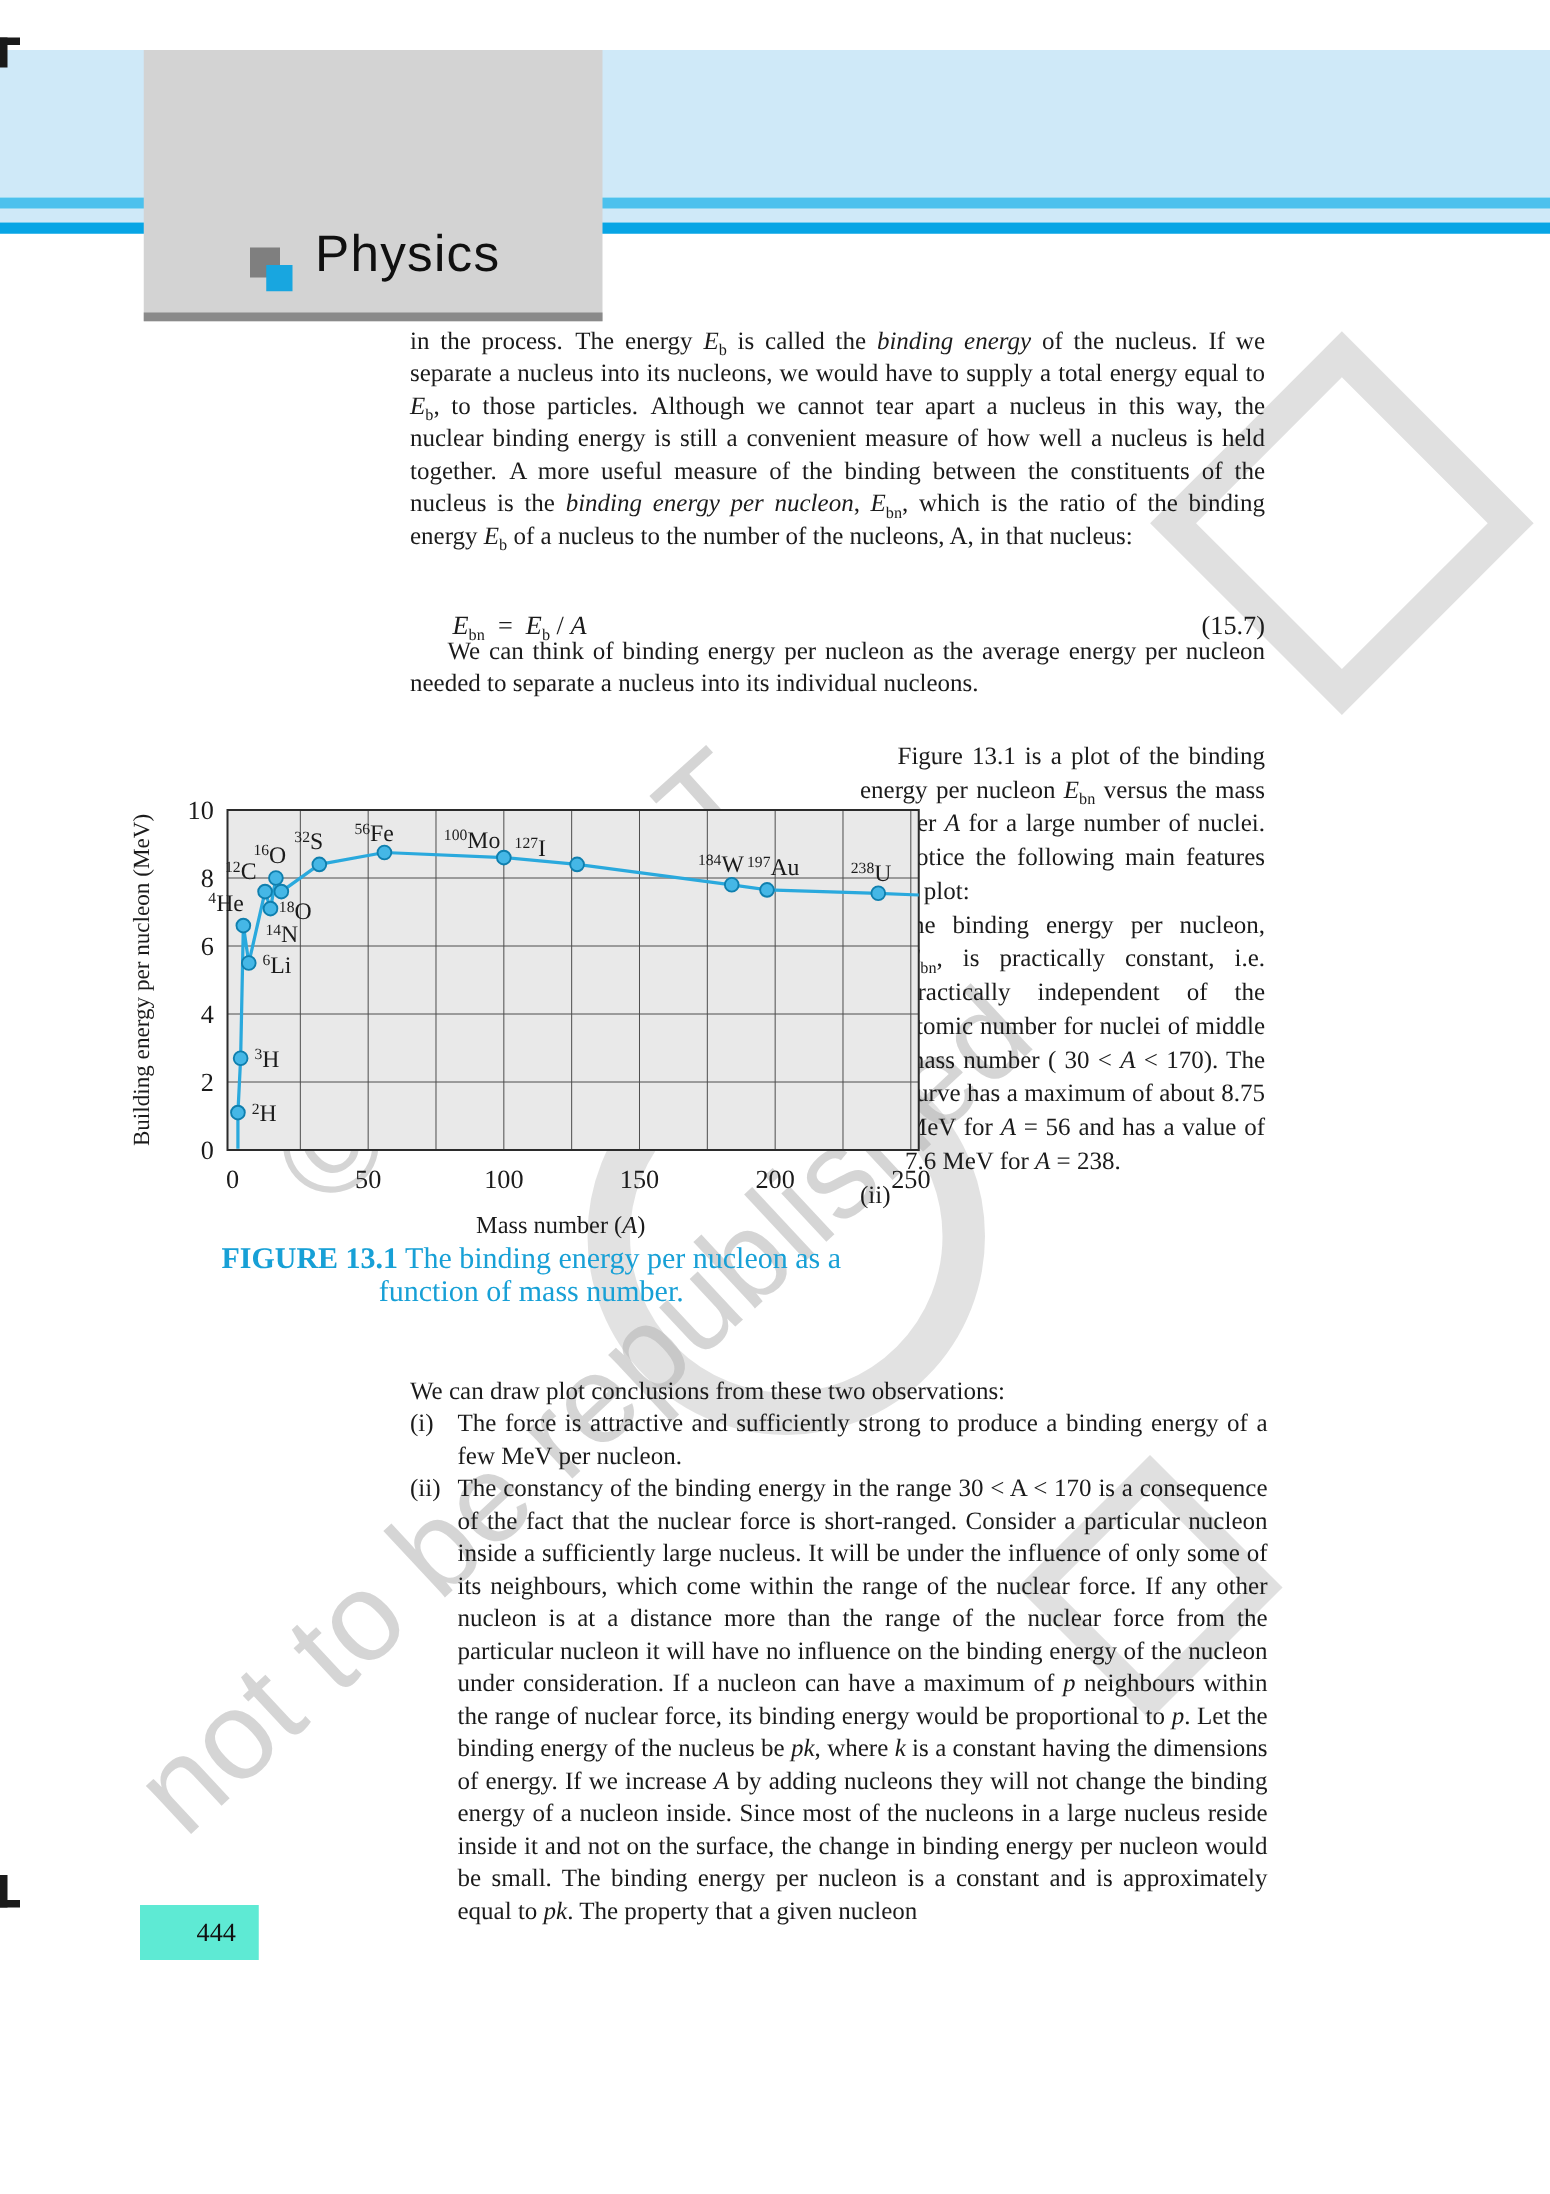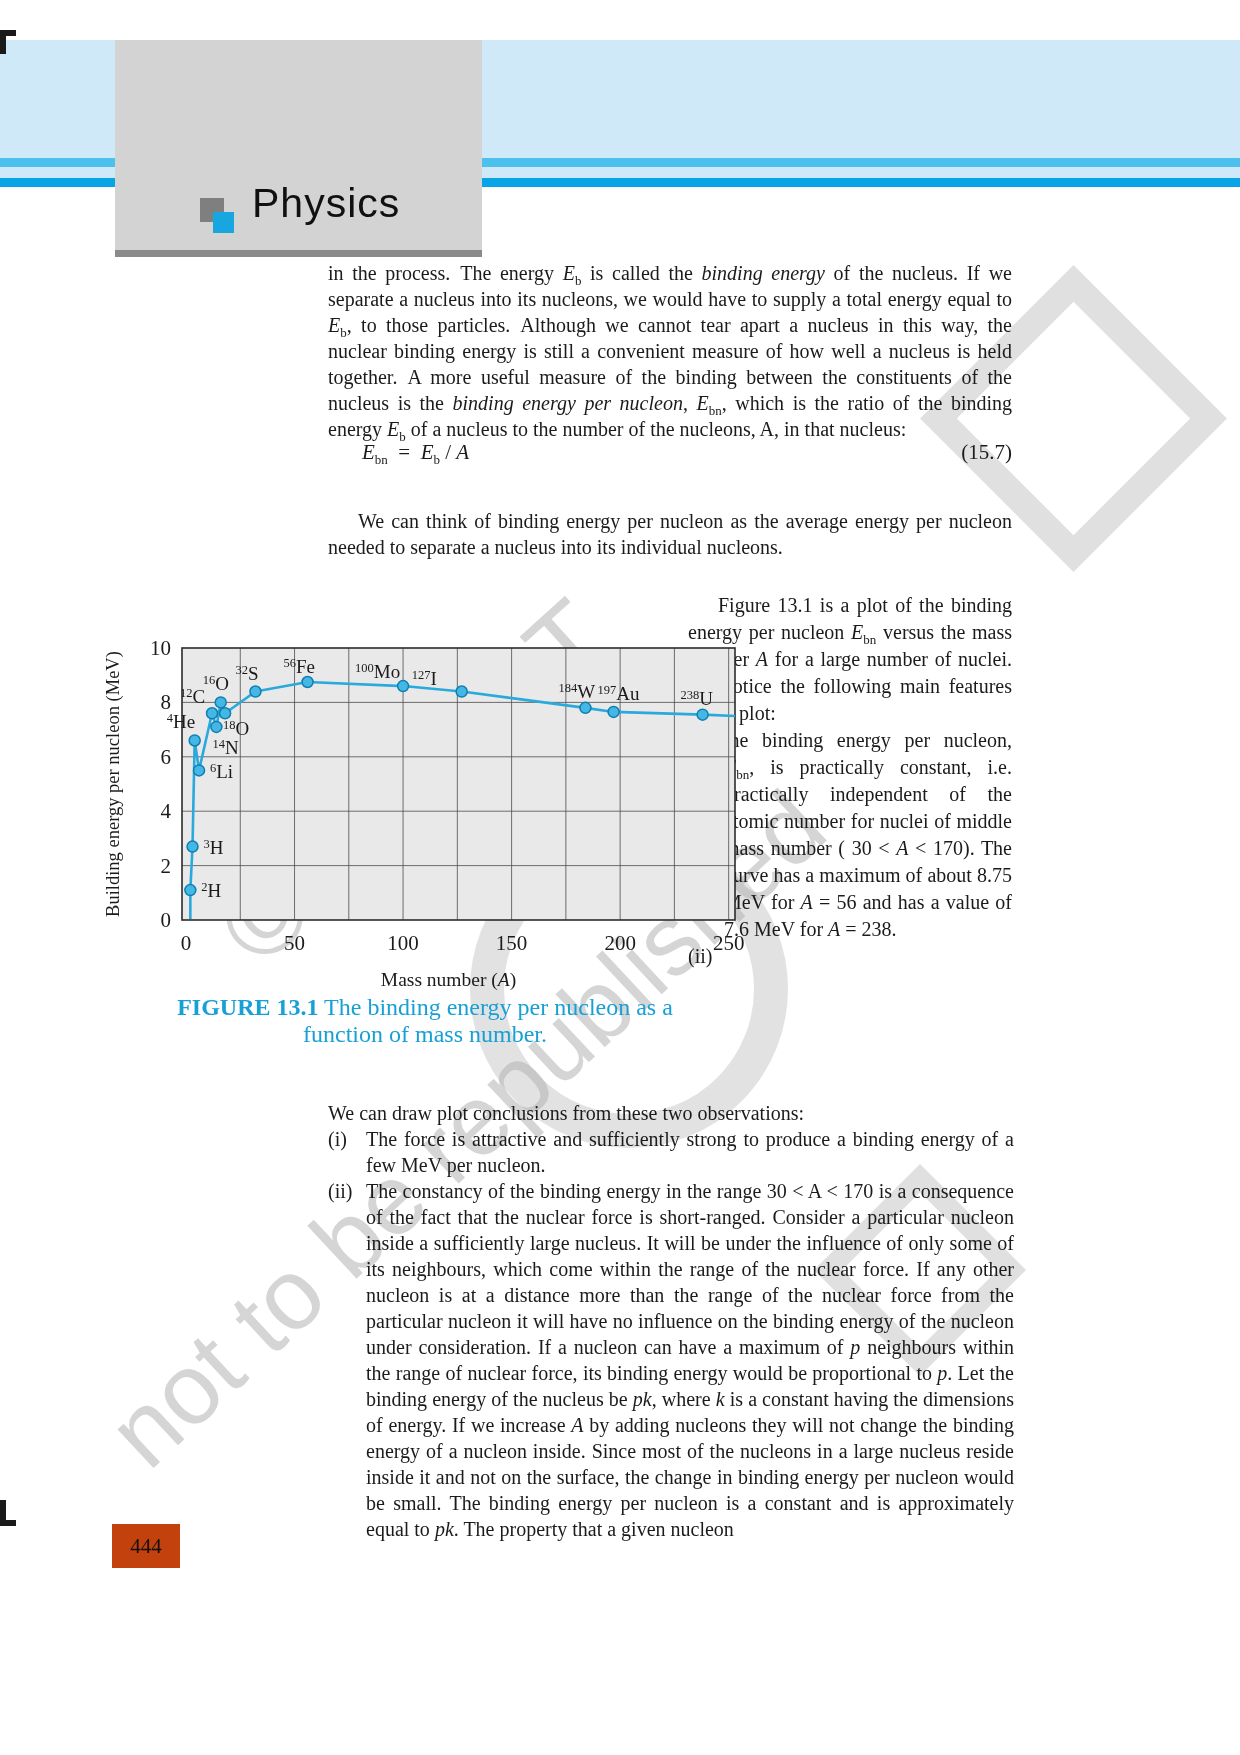--- a/index.html
+++ b/index.html
@@ -38,22 +38,22 @@
   .item .lab{flex:none;width:38px;}
   .rc .item .lab{width:36px;}
   sub{font-size:13px;line-height:0;}
   
   .figure{position:absolute;left:95px;top:598px;width:660px;height:470px;z-index:2;}
   .figure svg{font-family:"Liberation Serif",serif;}
   .caption{position:absolute;left:45px;top:396px;width:570px;text-align:center;
            color:#17a0d6;font-size:24px;line-height:27px;}
   .caption b{font-weight:700;}
   
-  .pagenum{position:absolute;left:112px;top:1524px;width:68px;height:44px;background:#c2410c;
-           display:flex;align-items:center;justify-content:center;font-size:21px;color:#111;z-index:2;}
+  .pagenum{position:absolute;left:112px;top:1524px;width:68px;height:44px;background:#5eead4;
+           display:flex;align-items:center;justify-content:center;font-size:21px;color:#111;z-index:2;padding-left:27px;}
   .crop{position:absolute;background:#1a1a1a;z-index:3;}
 </style>
 </head>
 <body>
 
 <div class="page">
 
   <div class="crop" style="left:0;top:30px;width:16px;height:6px;"></div>
   <div class="crop" style="left:0;top:30px;width:6px;height:24px;"></div>
   <div class="crop" style="left:0;top:1500px;width:6px;height:26px;"></div>
@@ -72,21 +72,21 @@
   </div>
 
   <div class="wm wm-text wm1">© NCERT</div>
   <div class="wm wm-text wm2">not to be republished</div>
   <div class="wm wm-diamond wm-d1"></div>
   <div class="wm wm-circle"></div>
   <div class="wm wm-diamond wm-d3"></div>
 
   <div class="z2 body-text" style="left:328px;top:260px;width:684px;">in the process. The energy <i>E</i><sub>b</sub> is called the <i>binding energy</i> of the nucleus. If we separate a nucleus into its nucleons, we would have to supply a total energy equal to <i>E</i><sub>b</sub>, to those particles. Although we cannot tear apart a nucleus in this way, the nuclear binding energy is still a convenient measure of how well a nucleus is held together. A more useful measure of the binding between the constituents of the nucleus is the <i>binding energy per nucleon</i>, <i>E</i><sub>bn</sub>, which is the ratio of the binding energy <i>E</i><sub>b</sub> of a nucleus to the number of the nucleons, A, in that nucleus:</div>
 
-  <div class="z2 eq-row" style="left:328px;top:440px;width:684px;">
+  <div class="z2 eq-row" style="left:328px;top:488px;width:684px;">
     <span class="eq"><i>E</i><sub>bn</sub>&nbsp; =&nbsp; <i>E</i><sub>b</sub> / <i>A</i></span>
     <span>(15.7)</span>
   </div>
 
   <div class="z2 body-text indent" style="left:328px;top:508px;width:684px;">We can think of binding energy per nucleon as the average energy per nucleon needed to separate a nucleus into its individual nucleons.</div>
 
   <div class="z2 rc" style="left:688px;top:592px;width:324px;">
     <div class="rc-text indent">Figure 13.1 is a plot of the binding energy per nucleon <i>E</i><sub>bn</sub> versus the mass number <i>A</i> for a large number of nuclei. We notice the following main features of the plot:</div>
     <div class="item rc-text">
       <span class="lab">(i)</span>

